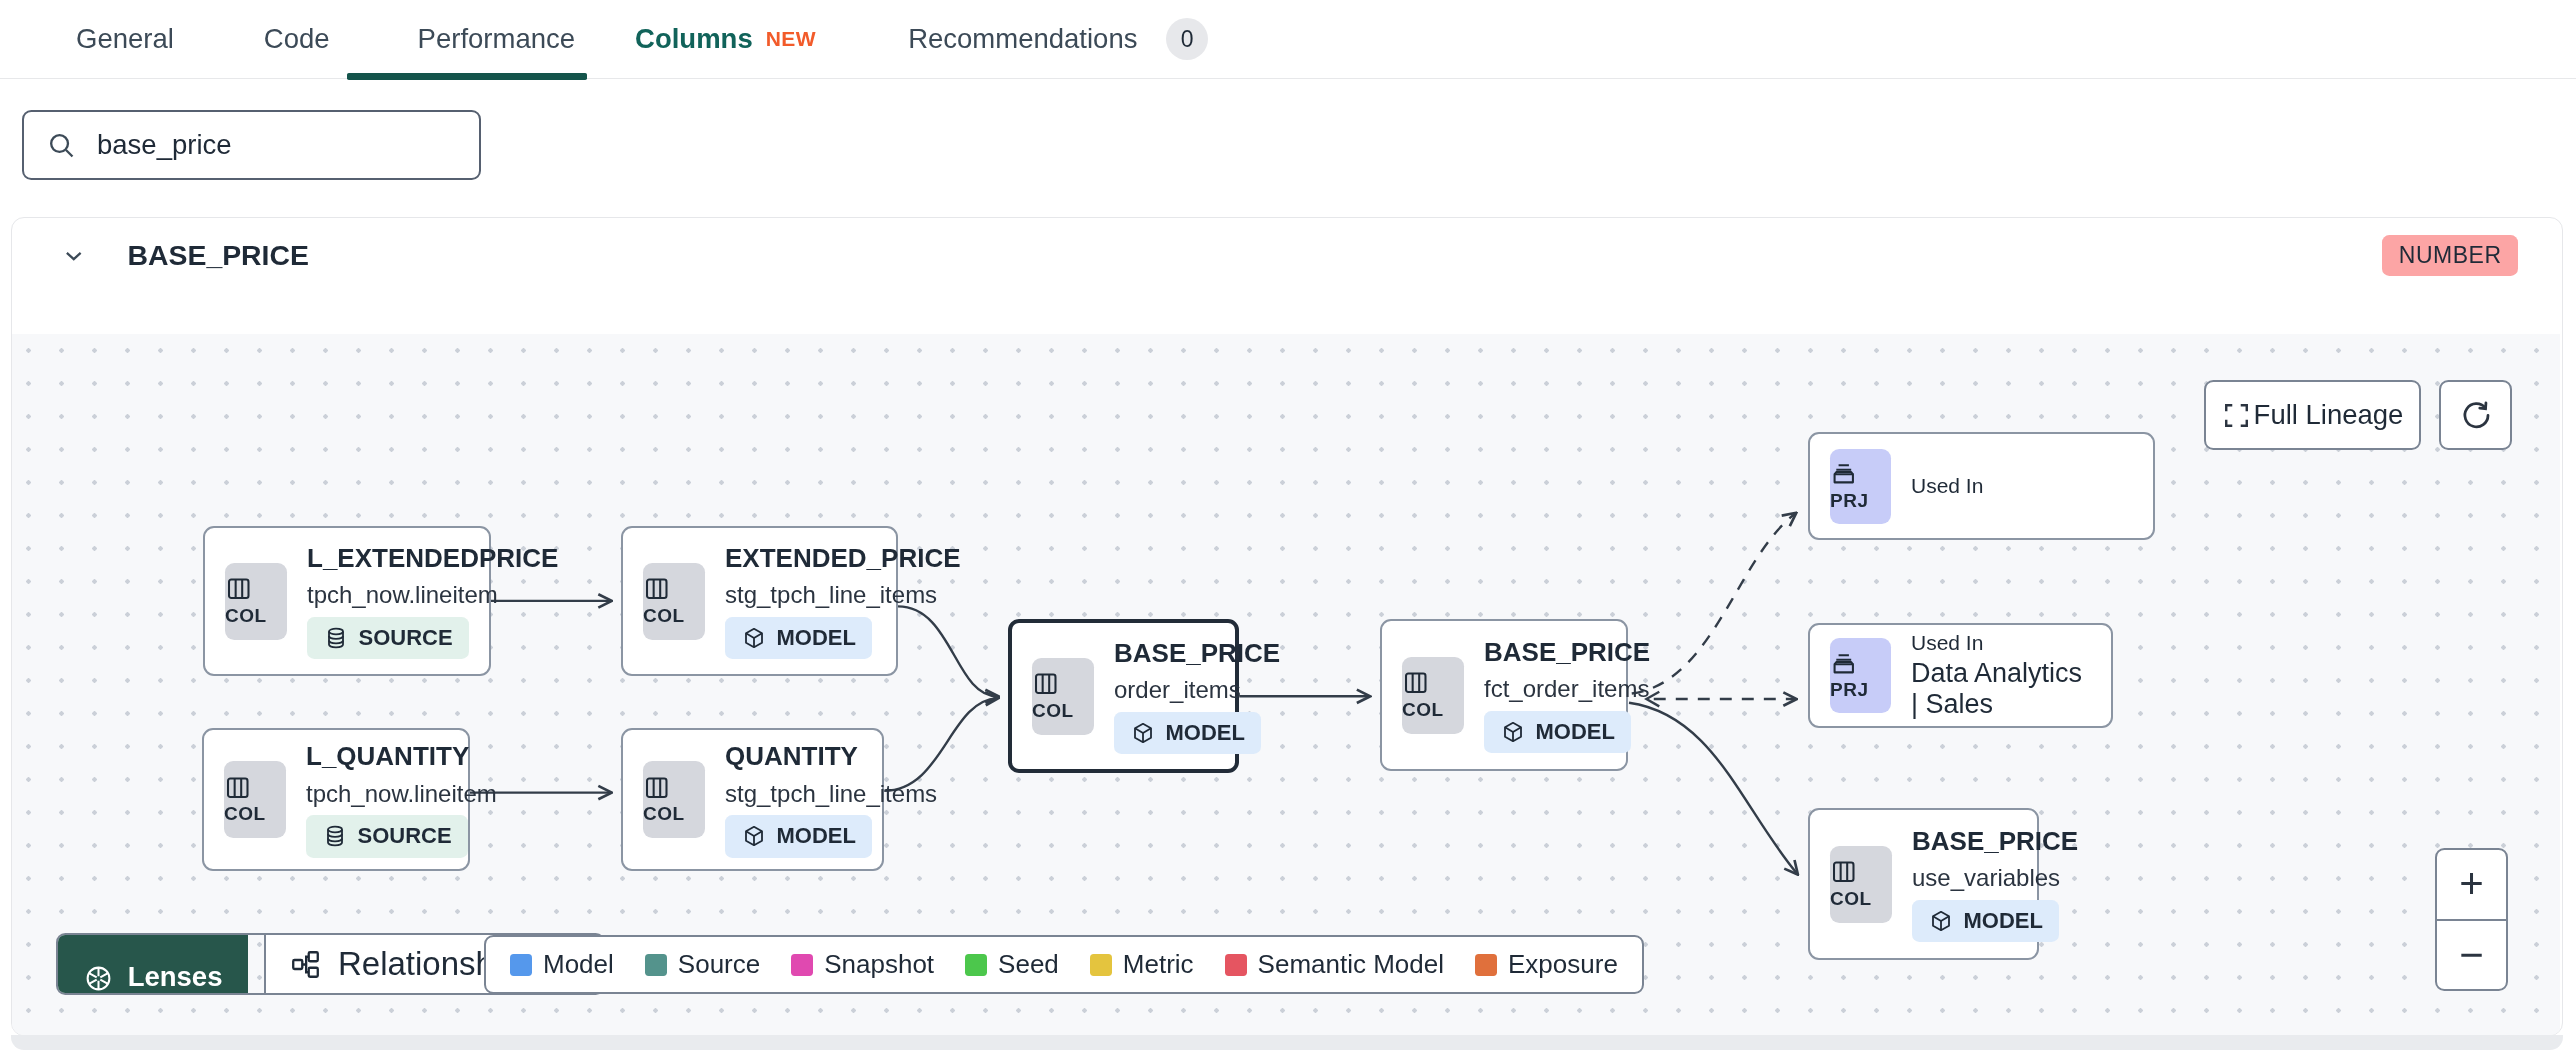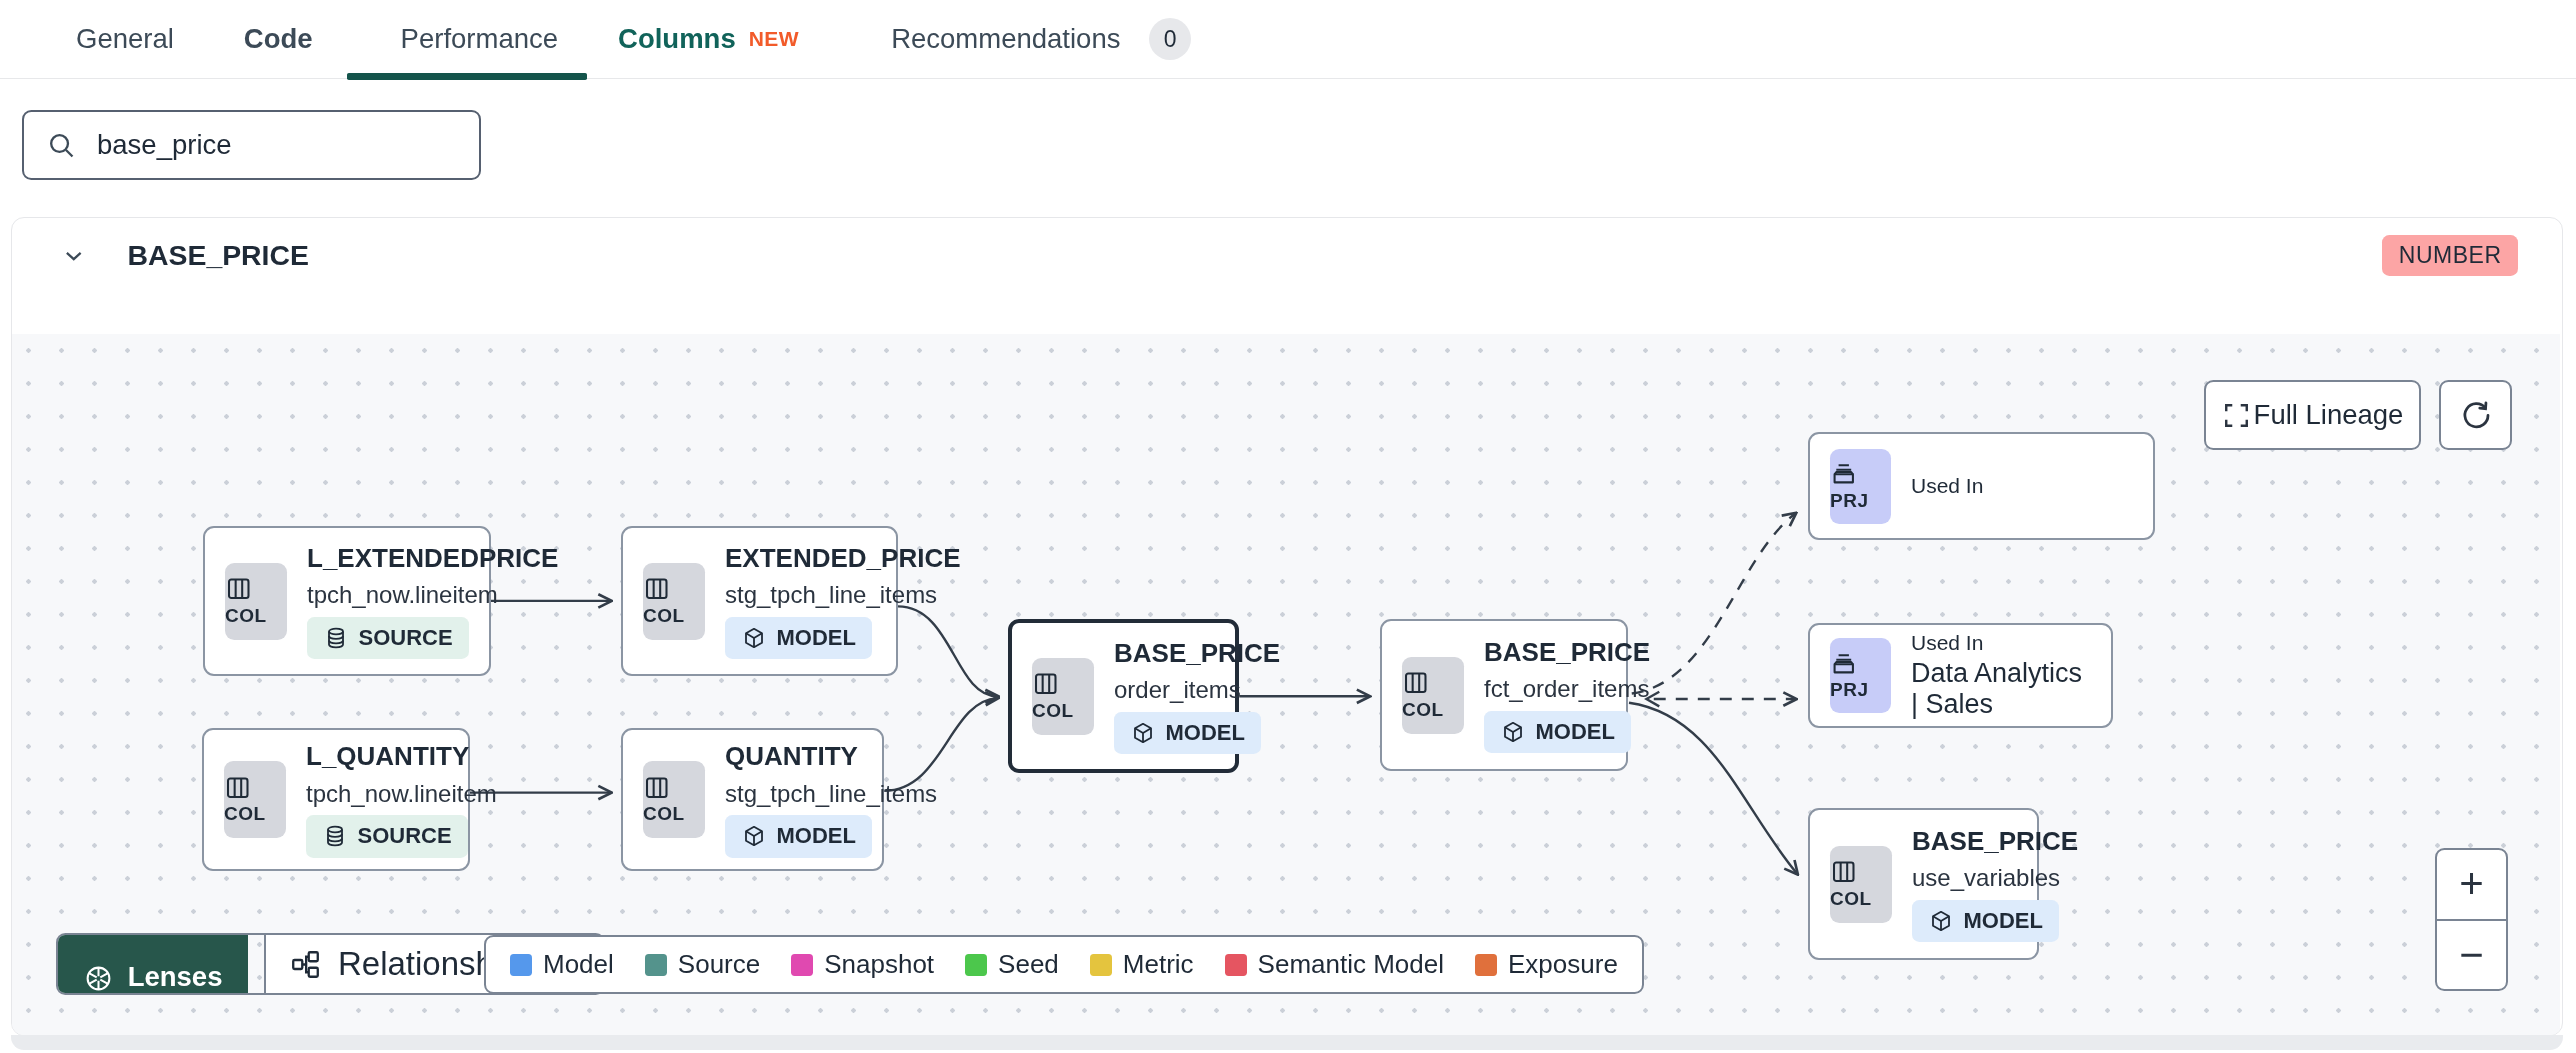--- a/index.html
+++ b/index.html
@@ -3,21 +3,21 @@
 <meta charset="utf-8">
 <style>
   * { box-sizing: border-box; margin: 0; padding: 0; }
   html,body { width: 2576px; height: 1053px; background:#fff; overflow:hidden;
     font-family:"Liberation Sans", sans-serif; color:#1f2a37; }
 
   
   .tabbar { position:relative; height:79px; width:100%; border-bottom:1.8px solid #e7e8ea; display:flex; align-items:center; }
   .tab { position:relative; height:100%; display:flex; align-items:center; gap:13px; font-size:27.5px; color:#3c4a57; cursor:pointer; }
   .tab-general { margin-left:76px; }
-  .tab-code { margin-left:70px;font-weight:bold; }
+  .tab-code { margin-left:90px; }
   .tab-columns { margin-left:60px; color:#11635a; font-weight:700; }
   .tab-performance { margin-left:88px; }
   .tab-recs { margin-left:92px; }
   .tab-underline { position:absolute; left:347px; bottom:-1.8px; width:240px; height:6.4px; background:#14544b; border-radius:1.8px; }
   .new-badge { font-size:21px; font-weight:700; color:#f25b2a; letter-spacing:0.5px; }
   .count-badge { margin-left:15.6px; width:42px; height:42px; border-radius:50%; background:#e7e8eb; color:#1f2a37;
     display:flex; align-items:center; justify-content:center; font-size:23px; }
 
   
   .search-row { padding:31px 0 0 22px; }

